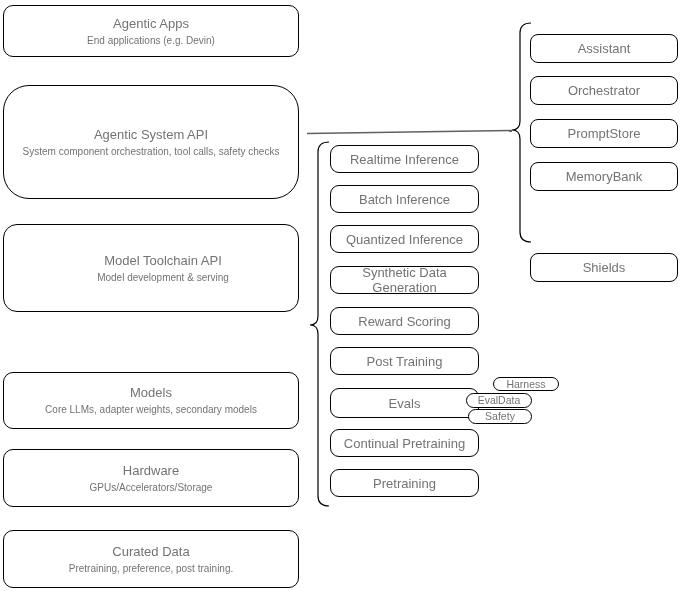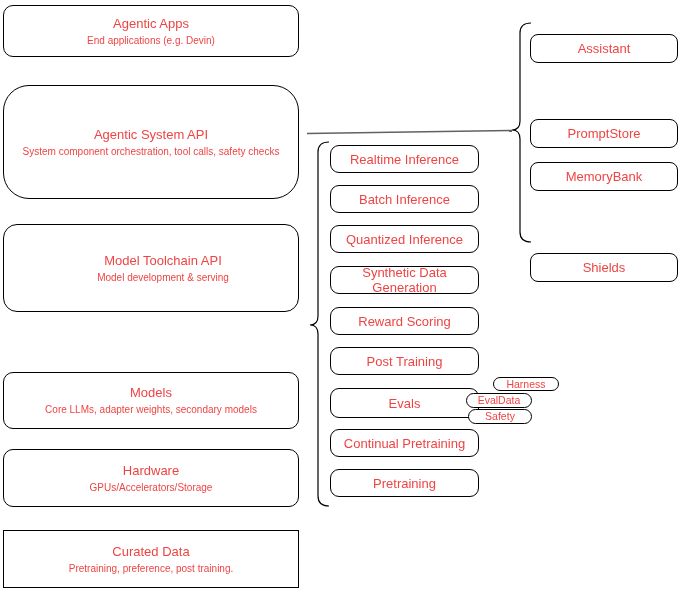--- a/index.html
+++ b/index.html
@@ -2,21 +2,21 @@
 <html><head>
 <meta charset="utf-8">
 <style>
   html, body { margin: 0; padding: 0; background: #ffffff; }
   .canvas {
     position: relative;
     width: 682px;
     height: 591px;
     background: #ffffff;
     font-family: "Liberation Sans", sans-serif;
-    color: #ef4444;
+    color: #737373;
     overflow: hidden;
   }
   svg.connectors {
     position: absolute;
     left: 0; top: 0;
     width: 682px; height: 591px;
     z-index: 1;
   }
   .stack-box {
     position: absolute;
@@ -92,37 +92,38 @@
   <div class="stack-box" style="top:372px; height:57px; border-radius:10px;">
     <div class="box-title">Models</div>
     <div class="box-subtitle">Core LLMs, adapter weights, secondary models</div>
   </div>
 
   <div class="stack-box" style="top:449px; height:58px; border-radius:10px;">
     <div class="box-title">Hardware</div>
     <div class="box-subtitle">GPUs/Accelerators/Storage</div>
   </div>
 
-  <div class="stack-box" style="top:530px; height:58px; border-radius:0;">
+  <div class="stack-box" style="top:530px; height:58px; border-radius:10px;">
     <div class="box-title">Curated Data</div>
     <div class="box-subtitle">Pretraining, preference, post training.</div>
   </div>
 
   <div class="item mid" style="top:145px;">Realtime Inference</div>
   <div class="item mid" style="top:185px;">Batch Inference</div>
   <div class="item mid" style="top:225px;">Quantized Inference</div>
   <div class="item mid" style="top:266px;">Synthetic Data Generation</div>
   <div class="item mid" style="top:307px;">Reward Scoring</div>
   <div class="item mid" style="top:347px;">Post Training</div>
   <div class="item mid" style="top:388px; height:30px;">Evals</div>
   <div class="item mid" style="top:429px;">Continual Pretraining</div>
   <div class="item mid" style="top:469px;">Pretraining</div>
 
   <div class="pill" style="left:493px; top:377px; width:66px; height:14px;">Harness</div>
   <div class="pill" style="left:466px; top:393px; width:66px; height:15px;">EvalData</div>
   <div class="pill" style="left:468px; top:409px; width:64px; height:15px;">Safety</div>
 
   <div class="item right" style="top:34px;">Assistant</div>
+  <div class="item right" style="top:76px;">Orchestrator</div>
   <div class="item right" style="top:119px;">PromptStore</div>
   <div class="item right" style="top:162px;">MemoryBank</div>
   <div class="item right" style="top:205px;margin-top:48px;">Shields</div>
 
 </div>
 
 </body></html>

